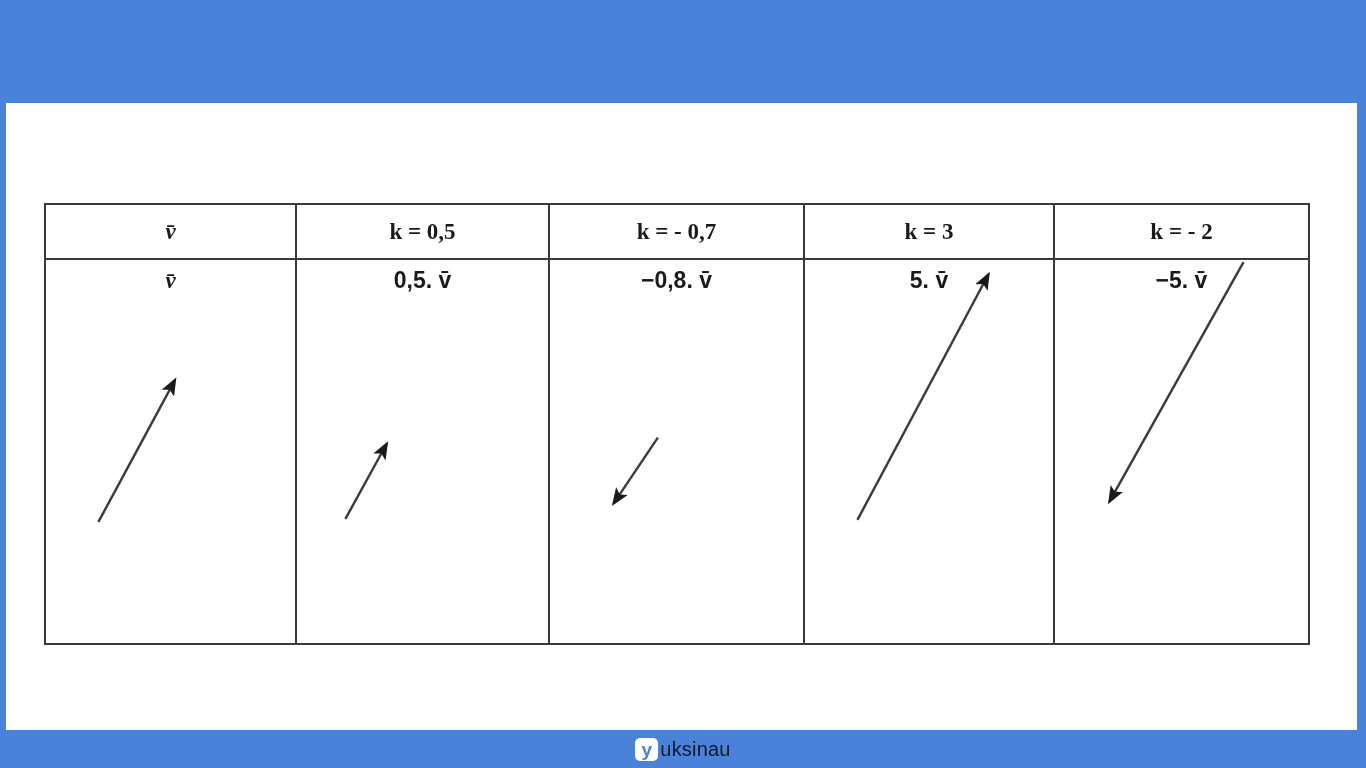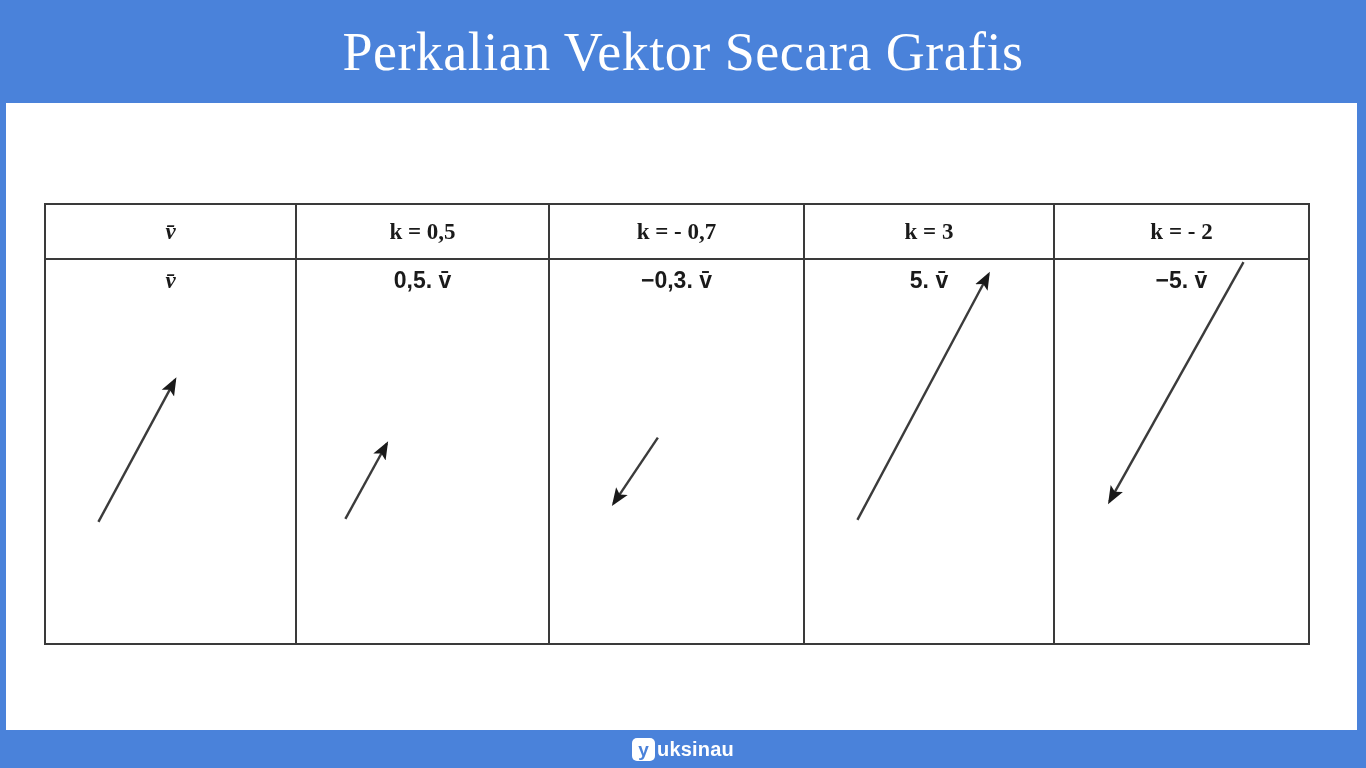--- a/index.html
+++ b/index.html
@@ -146,36 +146,33 @@
     border-radius: 5px;
     color: #4a82da;
     font-family: "Liberation Sans", sans-serif;
     font-weight: bold;
     font-size: 19px;
     line-height: 23px;
     text-align: center;
     margin-right: 2px;
   }
   .logo-word {
-    color: #ffffff;
+    color: #0f172a;
     font-family: "Liberation Sans", sans-serif;
-    font-weight: bold;
+    font-weight: normal;
     font-size: 20px;
     line-height: 23px;
     letter-spacing: 0.2px;
   }
 </style>
 </head>
 <body>
 
 <div class="slide">
 
-  <div class="title-band">
-    <div class="title-text">Perkalian Vektor Secara Grafis</div>
-  </div>
 
   <div class="content-sheet">
 
     <table class="vector-table">
       <colgroup>
         <col class="c1">
           <col class="c2">
           <col class="c3">
           <col class="c4">
           <col class="c5">
@@ -223,21 +220,21 @@
                   <marker id="ah2" markerWidth="9" markerHeight="9" refX="6.2" refY="3.2" orient="auto" markerUnits="strokeWidth">
                     <path d="M0,0.3 L7.4,3.2 L0,6.1 L1.6,3.2 Z" fill="#1a1a1a"></path>
                   </marker>
                 </defs>
                 <line x1="48" y1="255" x2="89" y2="181" stroke="#3b3b3b" stroke-width="2.4" marker-end="url(#ah2)"></line>
               </svg>
             </div>
           </td>
 
           <td>
-            <span class="cell-label">−0,3. v̄</span>
+            <span class="cell-label">−0,8. v̄</span>
             <div class="arrow-area">
               <svg viewBox="0 0 251 377" preserveAspectRatio="none">
                 <defs>
                   <marker id="ah3" markerWidth="9" markerHeight="9" refX="6.2" refY="3.2" orient="auto" markerUnits="strokeWidth">
                     <path d="M0,0.3 L7.4,3.2 L0,6.1 L1.6,3.2 Z" fill="#1a1a1a"></path>
                   </marker>
                 </defs>
                 <line x1="107" y1="175" x2="63" y2="240" stroke="#3b3b3b" stroke-width="2.4" marker-end="url(#ah3)"></line>
               </svg>
             </div>

